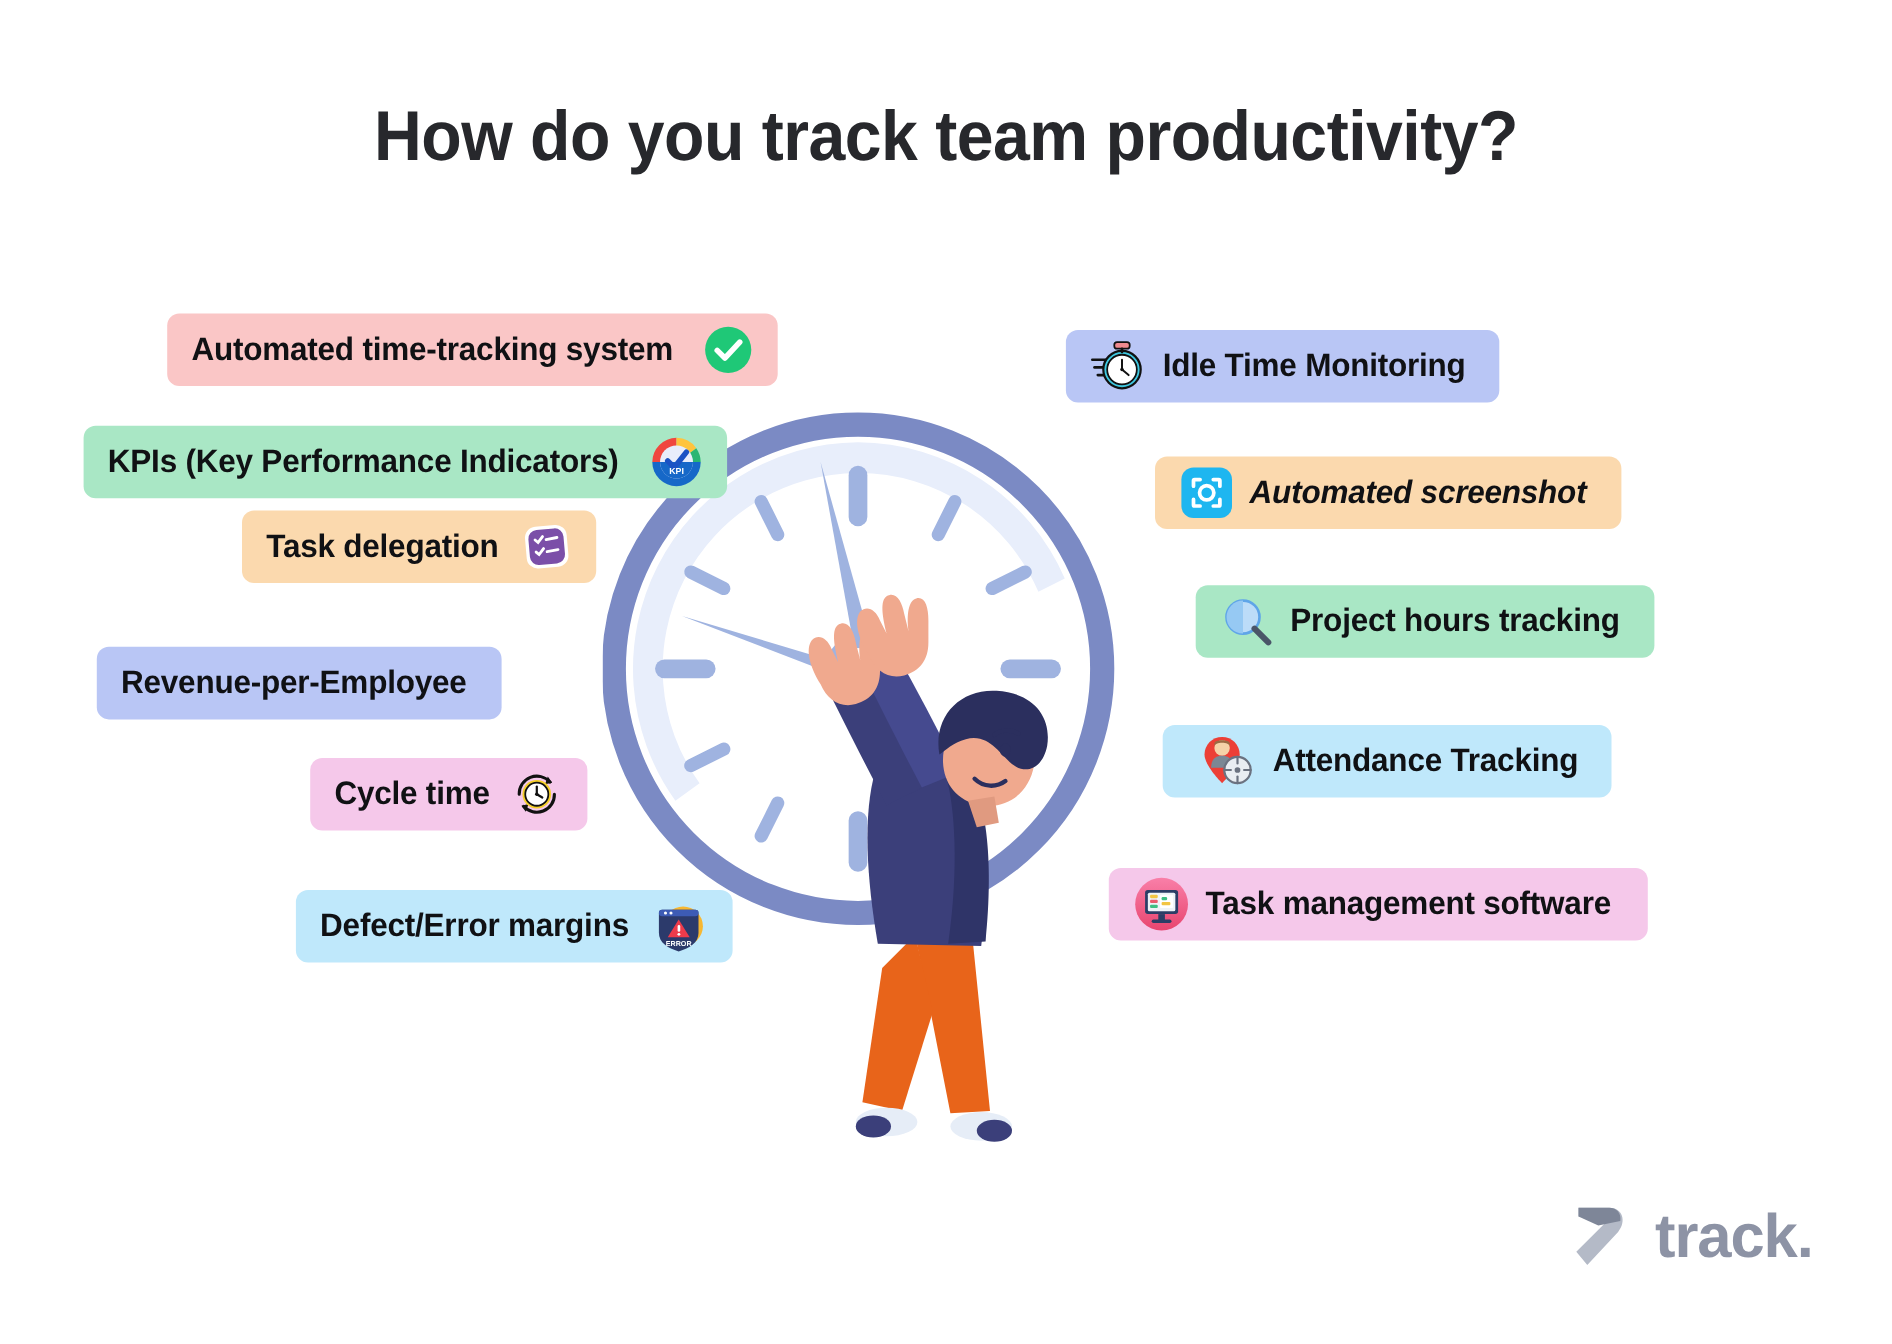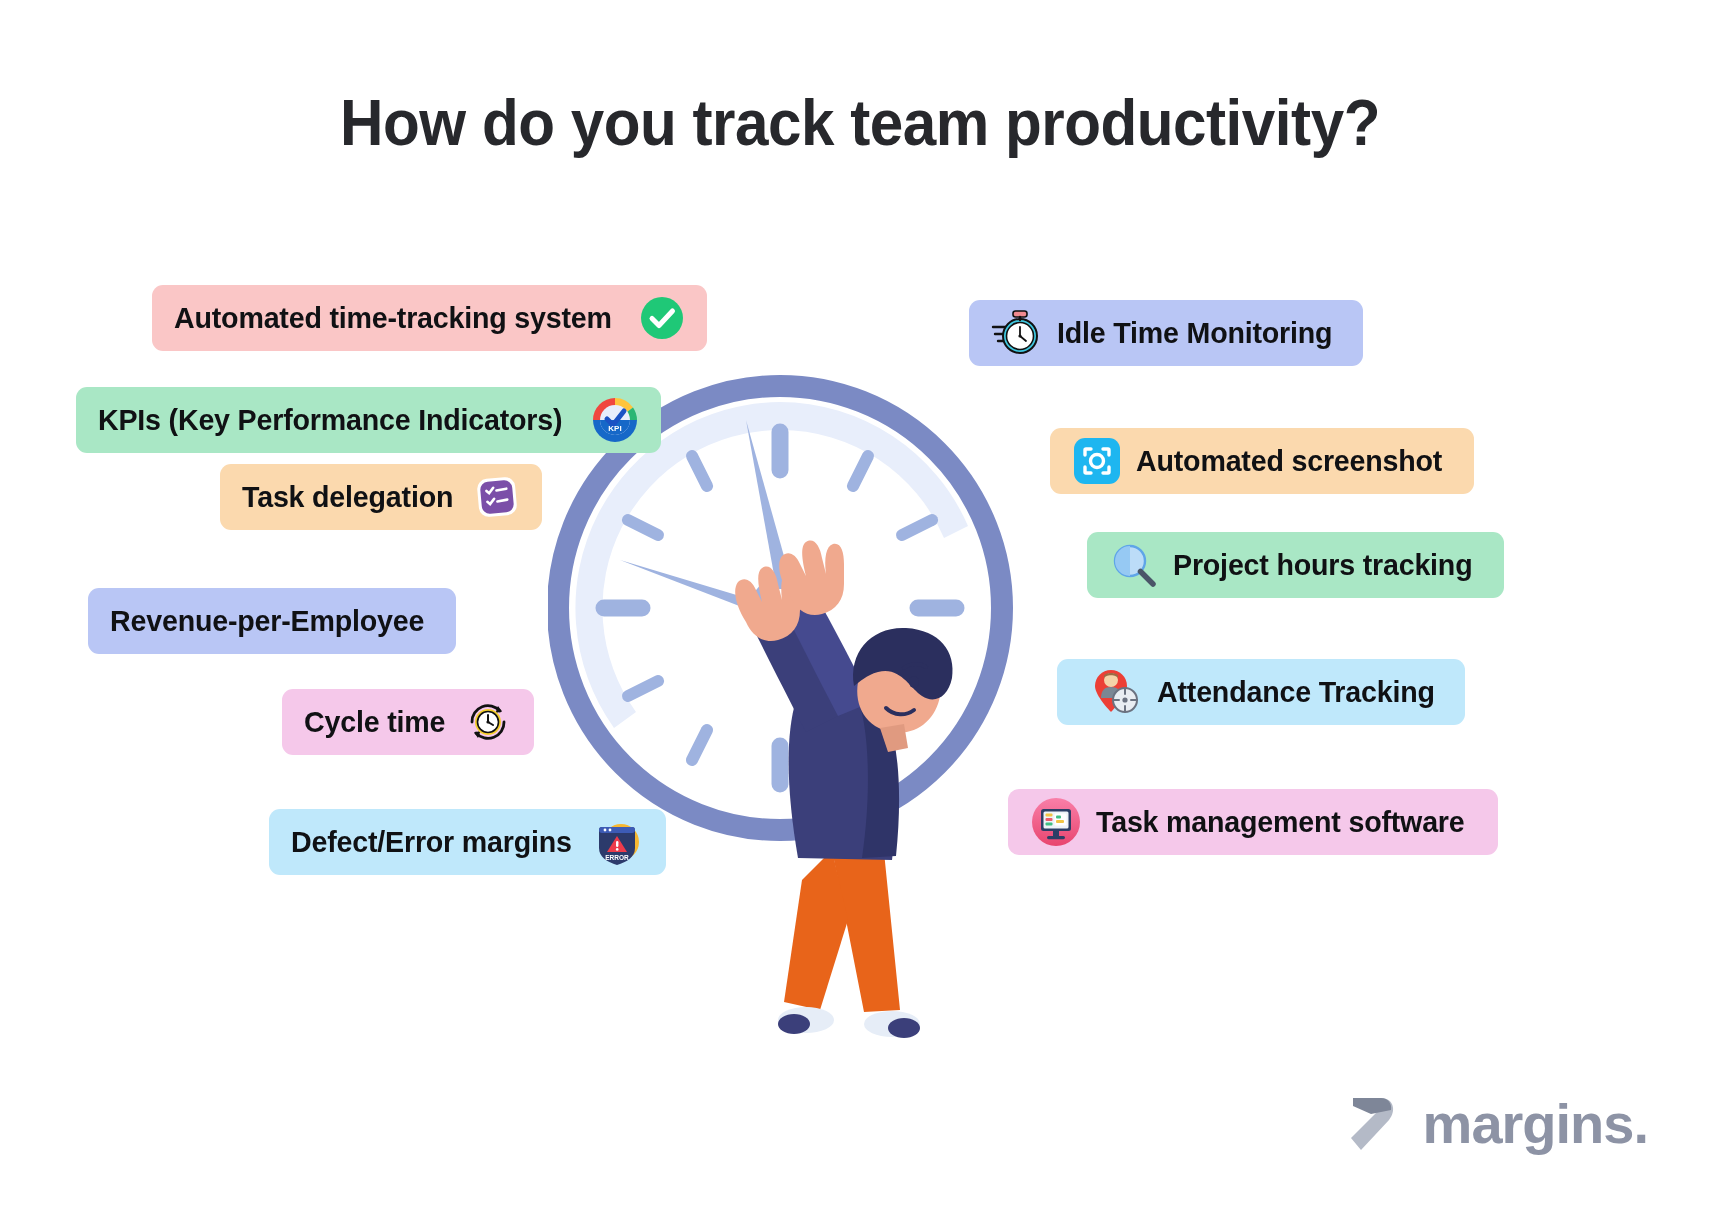--- a/index.html
+++ b/index.html
@@ -59,21 +59,21 @@
   
   #pill-automated-time  { left: 152px; top: 285px; }
   #pill-kpis            { left: 76px;  top: 387px; }
   #pill-task-delegation { left: 220px; top: 464px; }
   #pill-revenue         { left: 88px;  top: 588px; }
   #pill-cycle-time      { left: 282px; top: 689px; text-align: center; }
   #pill-defect          { left: 230px; top: 809px; margin-left: 39px; }
 
   
   #pill-idle-time    { left: 924px;  top: 300px; margin-left: 45px; }
-  #pill-screenshot   { left: 1050px; top: 428px; }
+  #pill-screenshot   { left: 1050px; top: 415px; font-style: italic; }
   #pill-project-hrs  { left: 1087px; top: 532px; }
   #pill-attendance   { left: 1057px; top: 659px; padding-left: 34px; }
   #pill-task-mgmt    { left: 1008px; top: 789px; }
 
   
   #clock-illustration {
     position: absolute;
     left: 548px; top: 360px;
     width: 520px; height: 700px;
     z-index: 10;
@@ -317,16 +317,16 @@
       <rect x="17" y="40" width="18" height="3.2" rx="1.6" fill="#2c3e66"></rect>
     </svg>
     <span class="label">Task management software</span>
   </div>
 
   <div id="logo">
     <svg width="58" height="60" viewBox="0 0 58 60">
       <path d="M6 4 L34 4 C46 4 50 16 42 26 L14 56 L4 44 L30 18 C33 14 32 12 28 12 L6 12 Z" fill="#b4bac7"></path>
       <path d="M6 4 L34 4 C41 4 45 9 44 16 L24 20 L6 12 Z" fill="#7e8698"></path>
     </svg>
-    <span class="wordmark">margins.</span>
+    <span class="wordmark">track.</span>
   </div>
 
 </div>
 
 </body></html>

